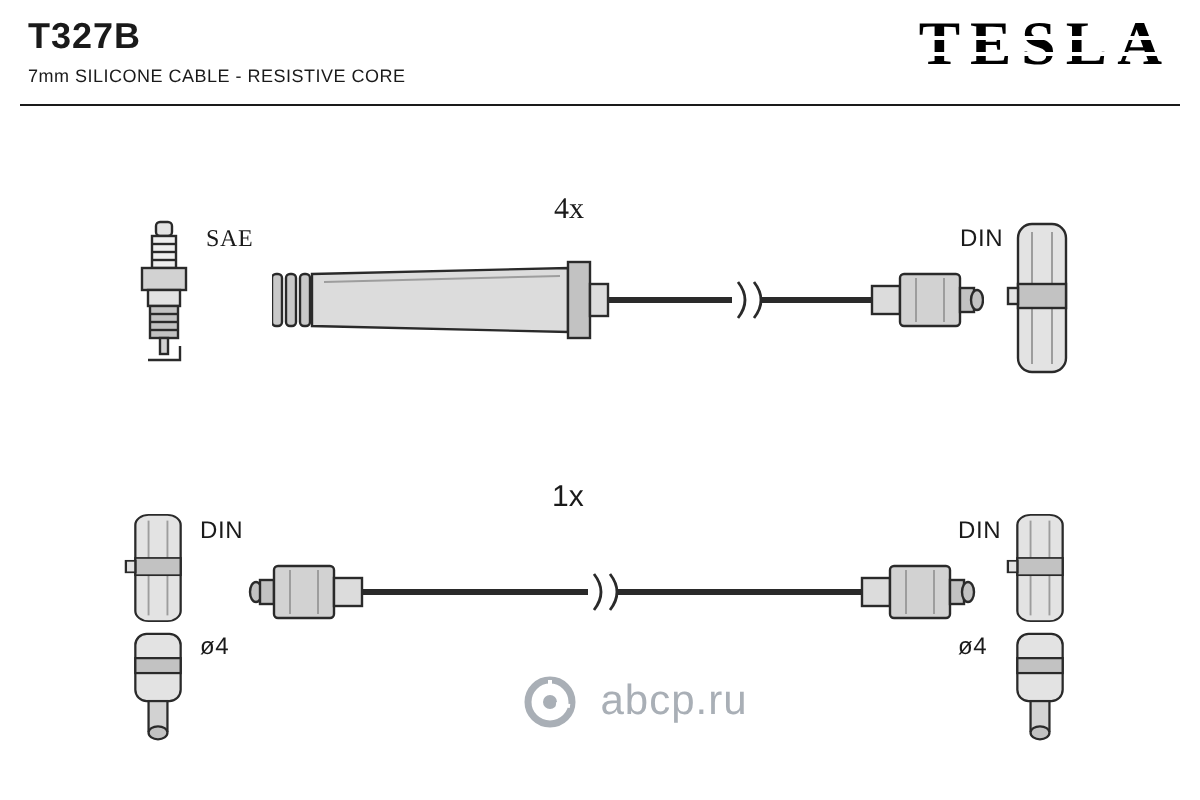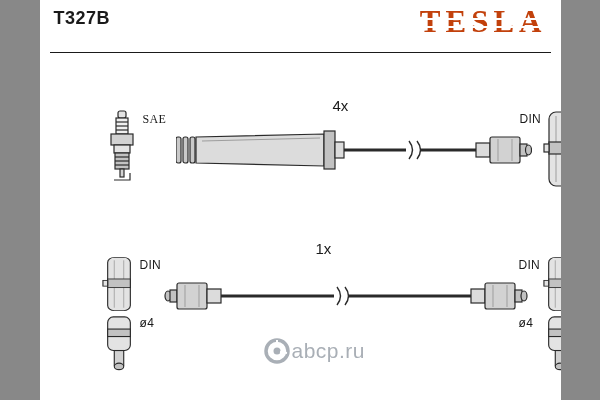--- a/index.html
+++ b/index.html
@@ -1,54 +1,54 @@
 <!DOCTYPE html>
 <html><head>
 <meta charset="utf-8">
 <style>
   html,body{margin:0;padding:0;background:#888;}
   .page{
-    position:relative;width:501px;height:400px;background:#ffffff;
+    position:relative;width:600px;height:400px;background:#ffffff;
     font-family:"Liberation Sans",sans-serif;color:#1a1a1a;overflow:hidden;
     margin:0 auto;
-    padding-left:20px;
   }
   .abs{position:absolute;}
   .part-number{left:14px;top:8px;font-size:18px;font-weight:700;letter-spacing:.5px;}
   .subtitle{left:14px;top:33px;font-size:9px;letter-spacing:.25px;}
   .brand{
     right:14px;top:6px;font-family:"Liberation Serif",serif;font-weight:700;
-    font-size:31px;letter-spacing:5px;line-height:1;color:#c2410c;
+    font-size:31px;letter-spacing:5px;line-height:1;color:#000000;
   }
   .brand-wrap{position:absolute;right:14px;top:6px;}
   .brand-stripe{position:absolute;left:-2px;right:-2px;height:2px;background:#ffffff;}
   .stripe1{top:12px;} .stripe2{top:20px;}
   .divider{left:10px;right:10px;top:52px;height:1px;background:#1a1a1a;}
   .lbl{font-size:12px;letter-spacing:.3px;}
   .qty{font-size:15px;font-weight:500;}
   .sae-label{left:103px;top:112px;font-family:Liberation Serif, serif;}
-  .qty-top{left:293px;top:97px;}
+  .qty-top{left:277px;top:97px;font-family:Liberation Serif, serif;}
   .din-top-right{left:480px;top:112px;}
   .qty-bottom{left:276px;top:240px;}
   .din-bottom-left{left:100px;top:258px;}
   .d4-bottom-left{left:100px;top:316px;}
   .din-bottom-right{left:479px;top:258px;}
   .d4-bottom-right{left:479px;top:316px;}
   .watermark{
-    left:222px;top:334px;width:190px;height:34px;display:flex;align-items:center;gap:0;
+    left:222px;top:334px;width:190px;height:34px;display:flex;align-items:center;gap:10px;justify-content:center;
   }
   .watermark-text{font-size:21px;color:#a9afb6;letter-spacing:.5px;}
   svg{display:block;}
 </style>
 </head>
 <body>
 
 <div class="page">
 
   <div class="abs part-number">T327B</div>
+  <div class="abs subtitle">7mm SILICONE CABLE - RESISTIVE CORE</div>
 
   <div class="brand-wrap">
     <div class="brand" style="position:static;">TESLA</div>
     <div class="brand-stripe stripe1"></div>
     <div class="brand-stripe stripe2"></div>
   </div>
 
   <div class="abs divider"></div>
 
   <svg class="abs" style="left:64px;top:110px;" width="36" height="78" viewBox="0 0 36 78">

